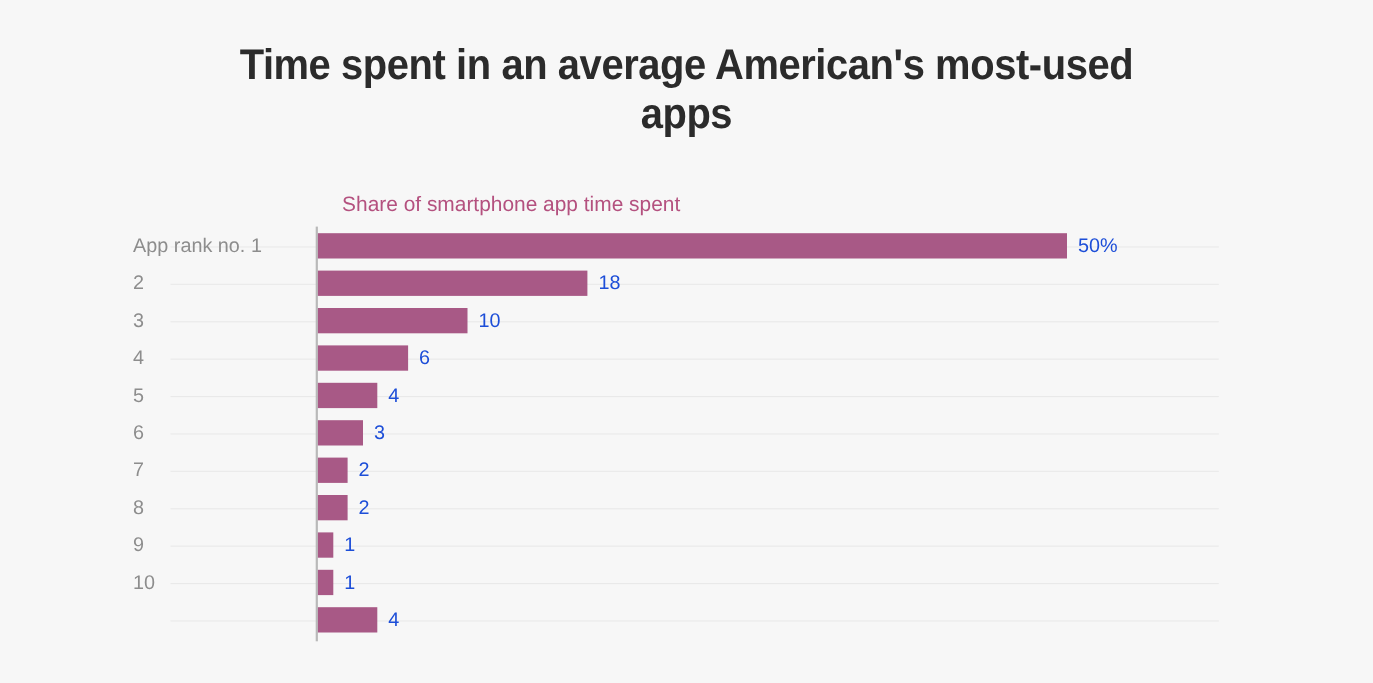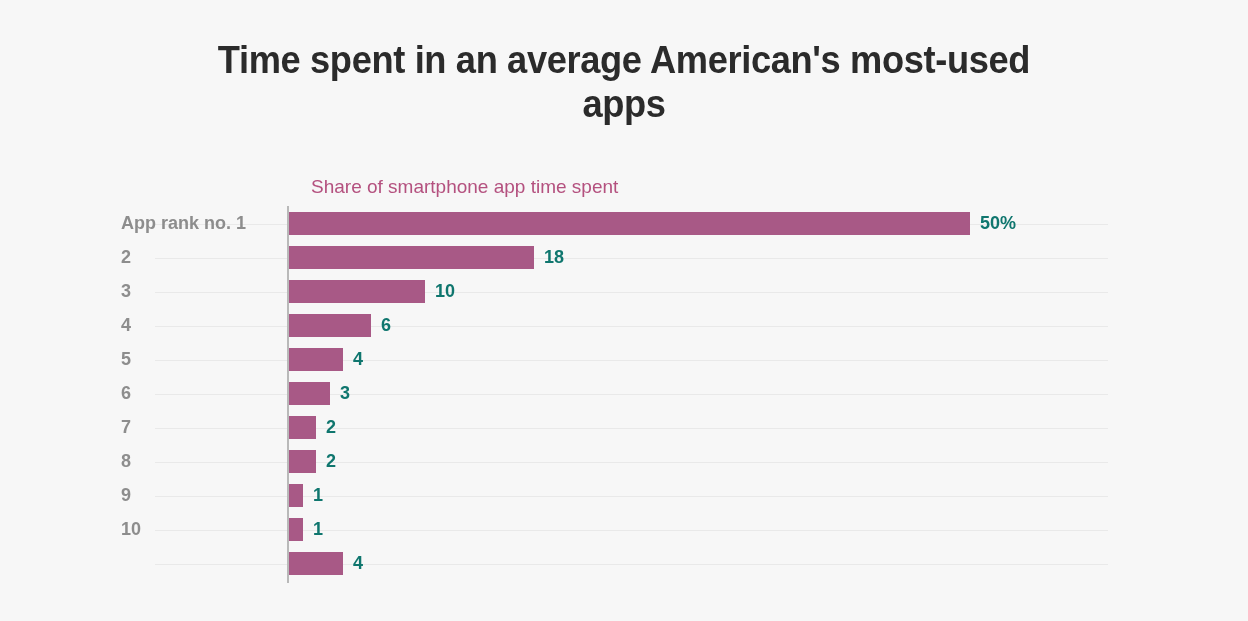--- a/index.html
+++ b/index.html
@@ -86,21 +86,20 @@
     background: #b9b9b9;
   }
 
   
   .rows {
     position: absolute;
     left: 0;
     top: 0;
     width: 1248px;
     height: 621px;
-    font-weight: bold;
   }
 
   .row {
     position: absolute;
     left: 0;
     width: 1248px;
     height: 34px;
   }
 
   .row-label {
@@ -123,21 +122,21 @@
     top: 0;
     height: 23px;
     background: #a85986;
   }
 
   .bar-value {
     position: absolute;
     top: 0;
     font-size: 18px;
     line-height: 23px;
-    color: #0f766e;
+    color: #1d4ed8;
     white-space: nowrap;
   }
 </style>
 </head>
 <body>
 
 <div class="figure">
 
   <div class="chart-title">Time spent in an average American's most-used apps</div>
 

